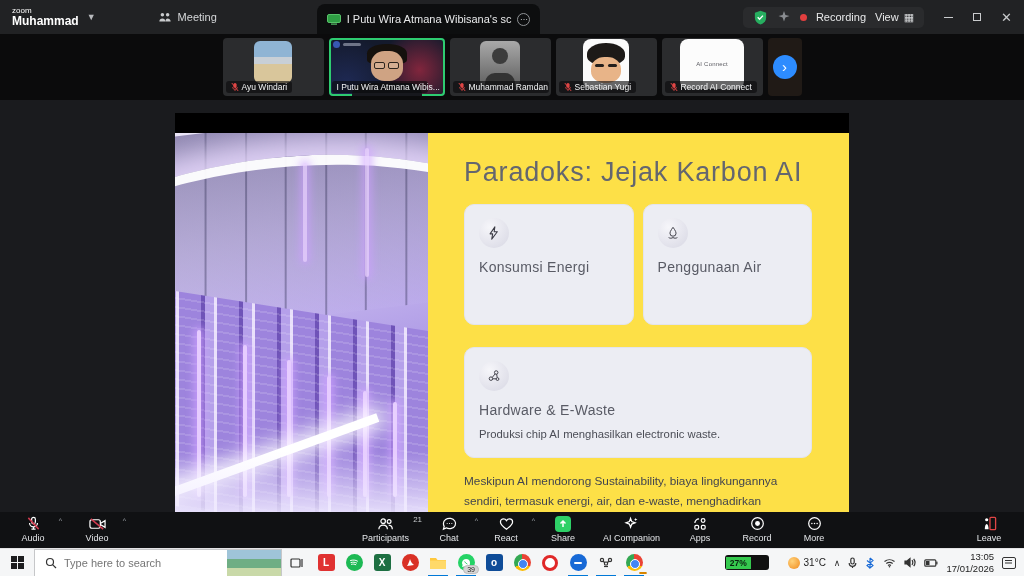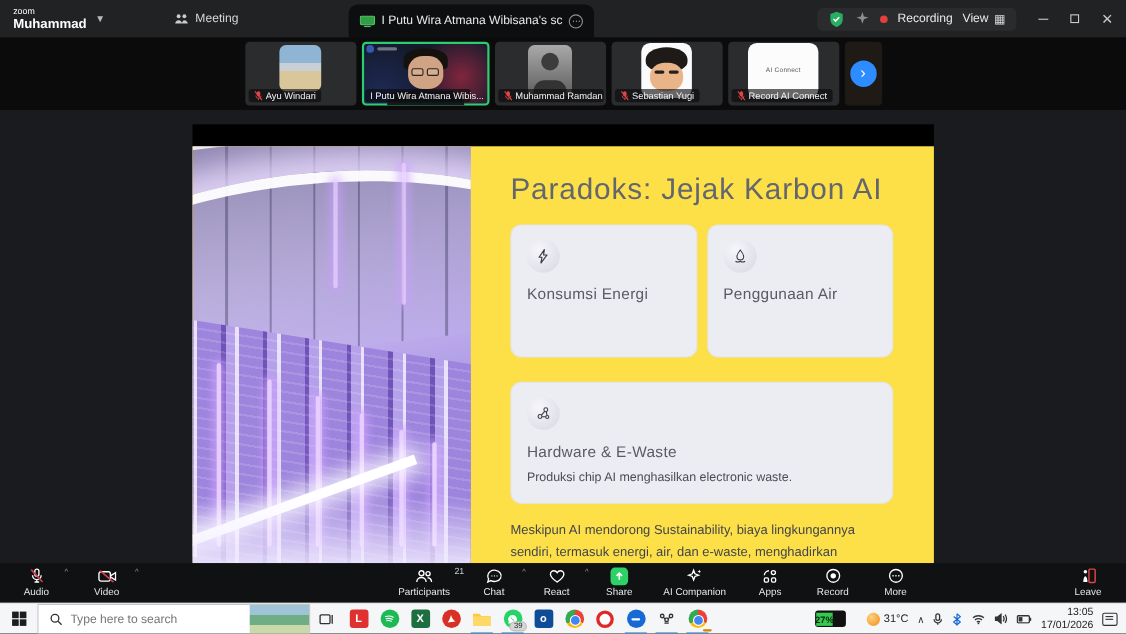--- a/index.html
+++ b/index.html
@@ -111,21 +111,21 @@
   .search-art { margin-left:auto; width:54px; height:26px; background:linear-gradient(180deg,#9fc4d8 0 35%, #6fae84 35% 70%, #c9d9a8 70% 100%); }
   .taskview { width:30px; height:28px; display:flex; align-items:center; justify-content:center; }
   .appbtn { position:relative; width:28px; height:28px; display:flex; align-items:center; justify-content:center; }
   .appbtn.open::after { content:""; position:absolute; bottom:0; left:4px; right:4px; height:2px; background:#0078d7; }
   .sq { width:17px; height:17px; border-radius:3px; display:flex; align-items:center; justify-content:center; color:#fff; font-size:10px; font-weight:bold; }
   .circ { width:17px; height:17px; border-radius:50%; display:flex; align-items:center; justify-content:center; color:#fff; font-size:10px; font-weight:bold; }
   .chrome-ic { width:17px; height:17px; border-radius:50%; background:conic-gradient(#ea4335 0 33%, #fbbc05 33% 66%, #34a853 66% 100%); position:relative; }
   .chrome-ic::after { content:""; position:absolute; left:4.5px; top:4.5px; width:8px; height:8px; border-radius:50%; background:#4285f4; border:1.5px solid #fff; }
   .wa-badge { position:absolute; right:1px; bottom:3px; background:#d6d6d6; color:#222; border-radius:6px; font-size:7px; padding:0 3px; border:1px solid #bbb; }
   .tray { margin-left:auto; display:flex; align-items:center; gap:8px; padding-right:8px; }
-  .battery-widget { width:28px; height:15px; background:#111; border-radius:3px; display:flex; align-items:center; padding:1.5px; }
+  .battery-widget { width:44px; height:15px; background:#111; border-radius:3px; display:flex; align-items:center; padding:1.5px; }
   .battery-widget .fill { width:60%; height:100%; background:#35c94e; display:flex; align-items:center; justify-content:center; font-size:8.5px; font-weight:bold; color:#0b2210; }
   .temp-wrap { display:flex; align-items:center; gap:4px; font-size:10px; color:#222;padding-left:11px; }
   .sun-ic { width:12px; height:12px; border-radius:50%; background:radial-gradient(circle at 35% 35%, #ffd27a, #f08a1d); }
   .trayglyph { font-size:9px; color:#333; }
   .clock { text-align:right; font-size:9.5px; line-height:1.25; color:#222; }
   .notif-ic { width:14px; height:12px; border:1.2px solid #333; border-radius:2px; position:relative; }
   .notif-ic::after { content:""; position:absolute; left:2px; top:2.5px; width:7px; height:1.2px; background:#333; box-shadow:0 2.5px 0 #333; }
   svg.dk { stroke:#333; fill:none; stroke-width:1.2; }
 </style>
 </head>

